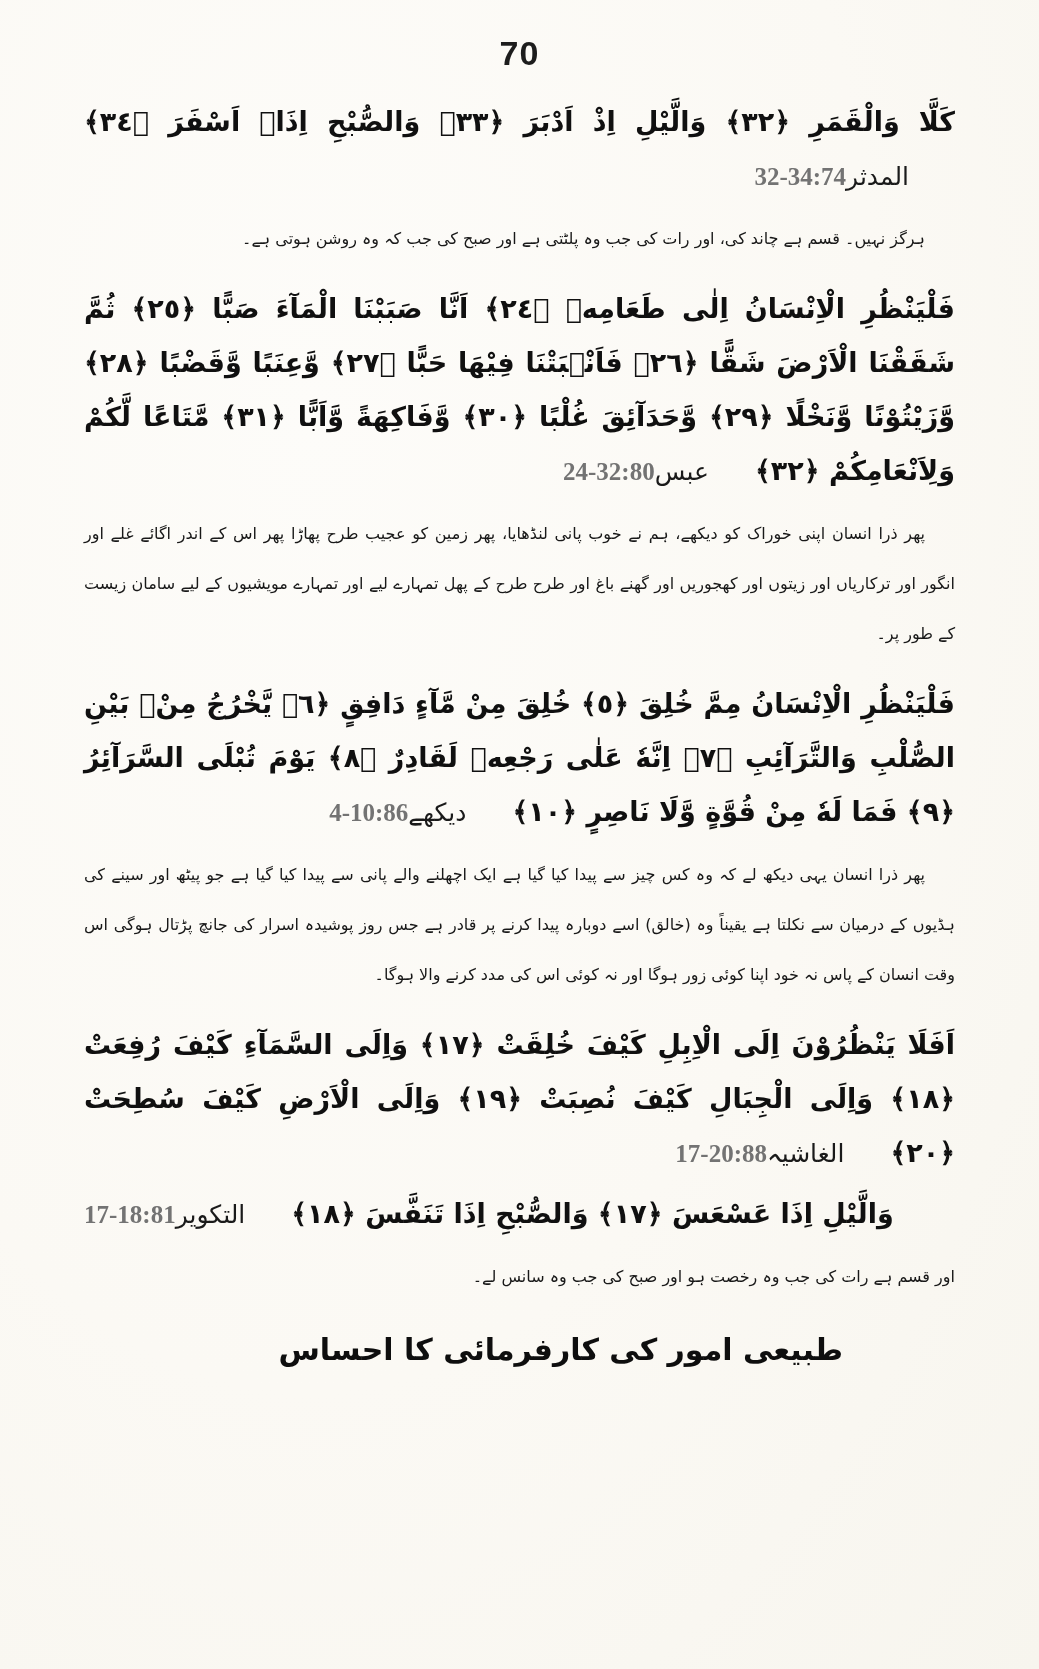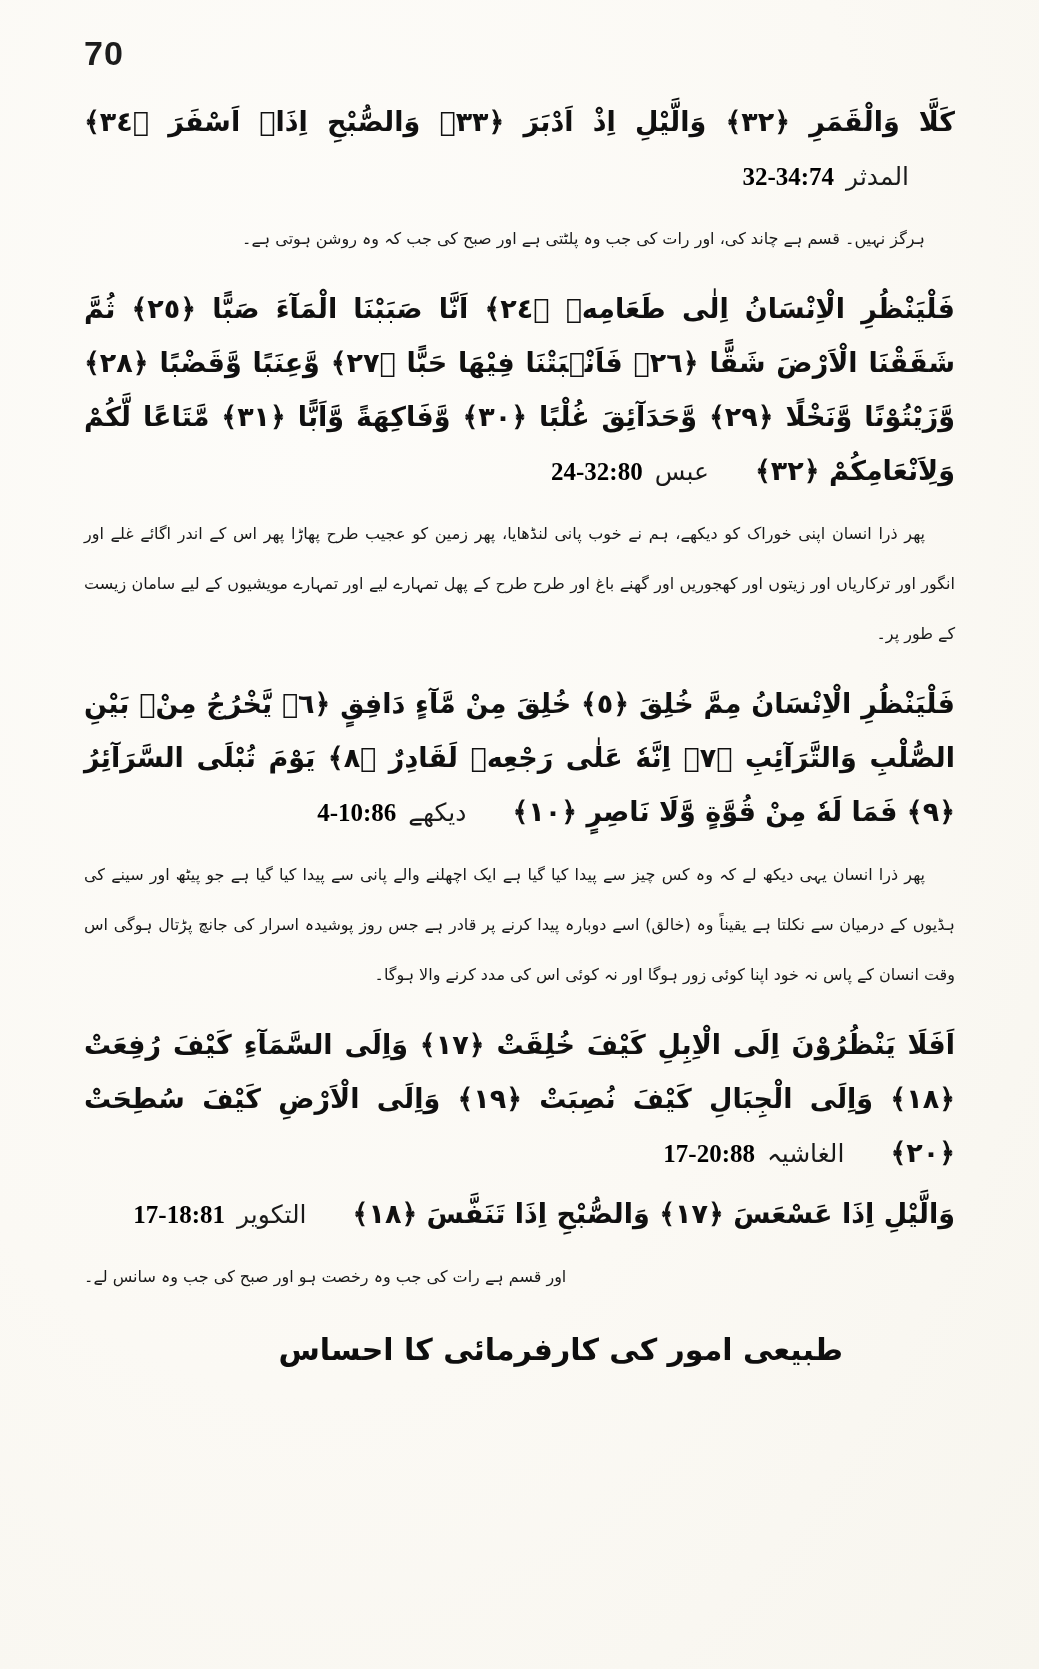--- a/index.html
+++ b/index.html
@@ -14,69 +14,70 @@
     direction: rtl;
     overflow: hidden;
   }
   .page {
     width: 100%;
     height: 100%;
     padding: 34px 84px 0 84px;
   }
   .page-number {
     direction: ltr;
+    text-align: center;
     font-family: "Liberation Sans", sans-serif;
     font-size: 34px;
     font-weight: 700;
     color: #1d1d1d;
     margin-bottom: 22px;
     letter-spacing: 1px;
   }
   .block { margin-bottom: 4px; }
   .arabic {
     font-size: 27px;
     font-weight: 700;
     line-height: 54px;
     text-align: justify;
     color: #101010;
     margin-bottom: 6px;
   }
   .arabic.centered {
-    text-align: right;
+    text-align: left;
     font-weight: 700;
   }
   .ref {
     margin-right: 46px;
     white-space: nowrap;
     font-weight: 400;
   }
   .surah {
     font-size: 25px;
     color: #1a1a1a;
   }
   .nums {
     direction: ltr;
     unicode-bidi: isolate;
     display: inline-block;
     font-family: "Liberation Serif", serif;
     font-size: 25px;
     font-weight: 700;
-    color: #000000;
-    margin-right: 12px;
+    color: #737373;
+    margin-right: 0;
   }
   .urdu {
     font-size: 16px;
     line-height: 50px;
     text-align: justify;
     text-indent: 30px;
     color: #181818;
     margin: 10px 0 18px 0;
   }
   .urdu.centered {
-    text-align: left;
+    text-align: right;
     text-indent: 0;
   }
   .heading {
     font-size: 30px;
     font-weight: 700;
     text-align: right;
     margin: 30px 112px 26px 0;
     color: #0e0e0e;
   }
 </style>

